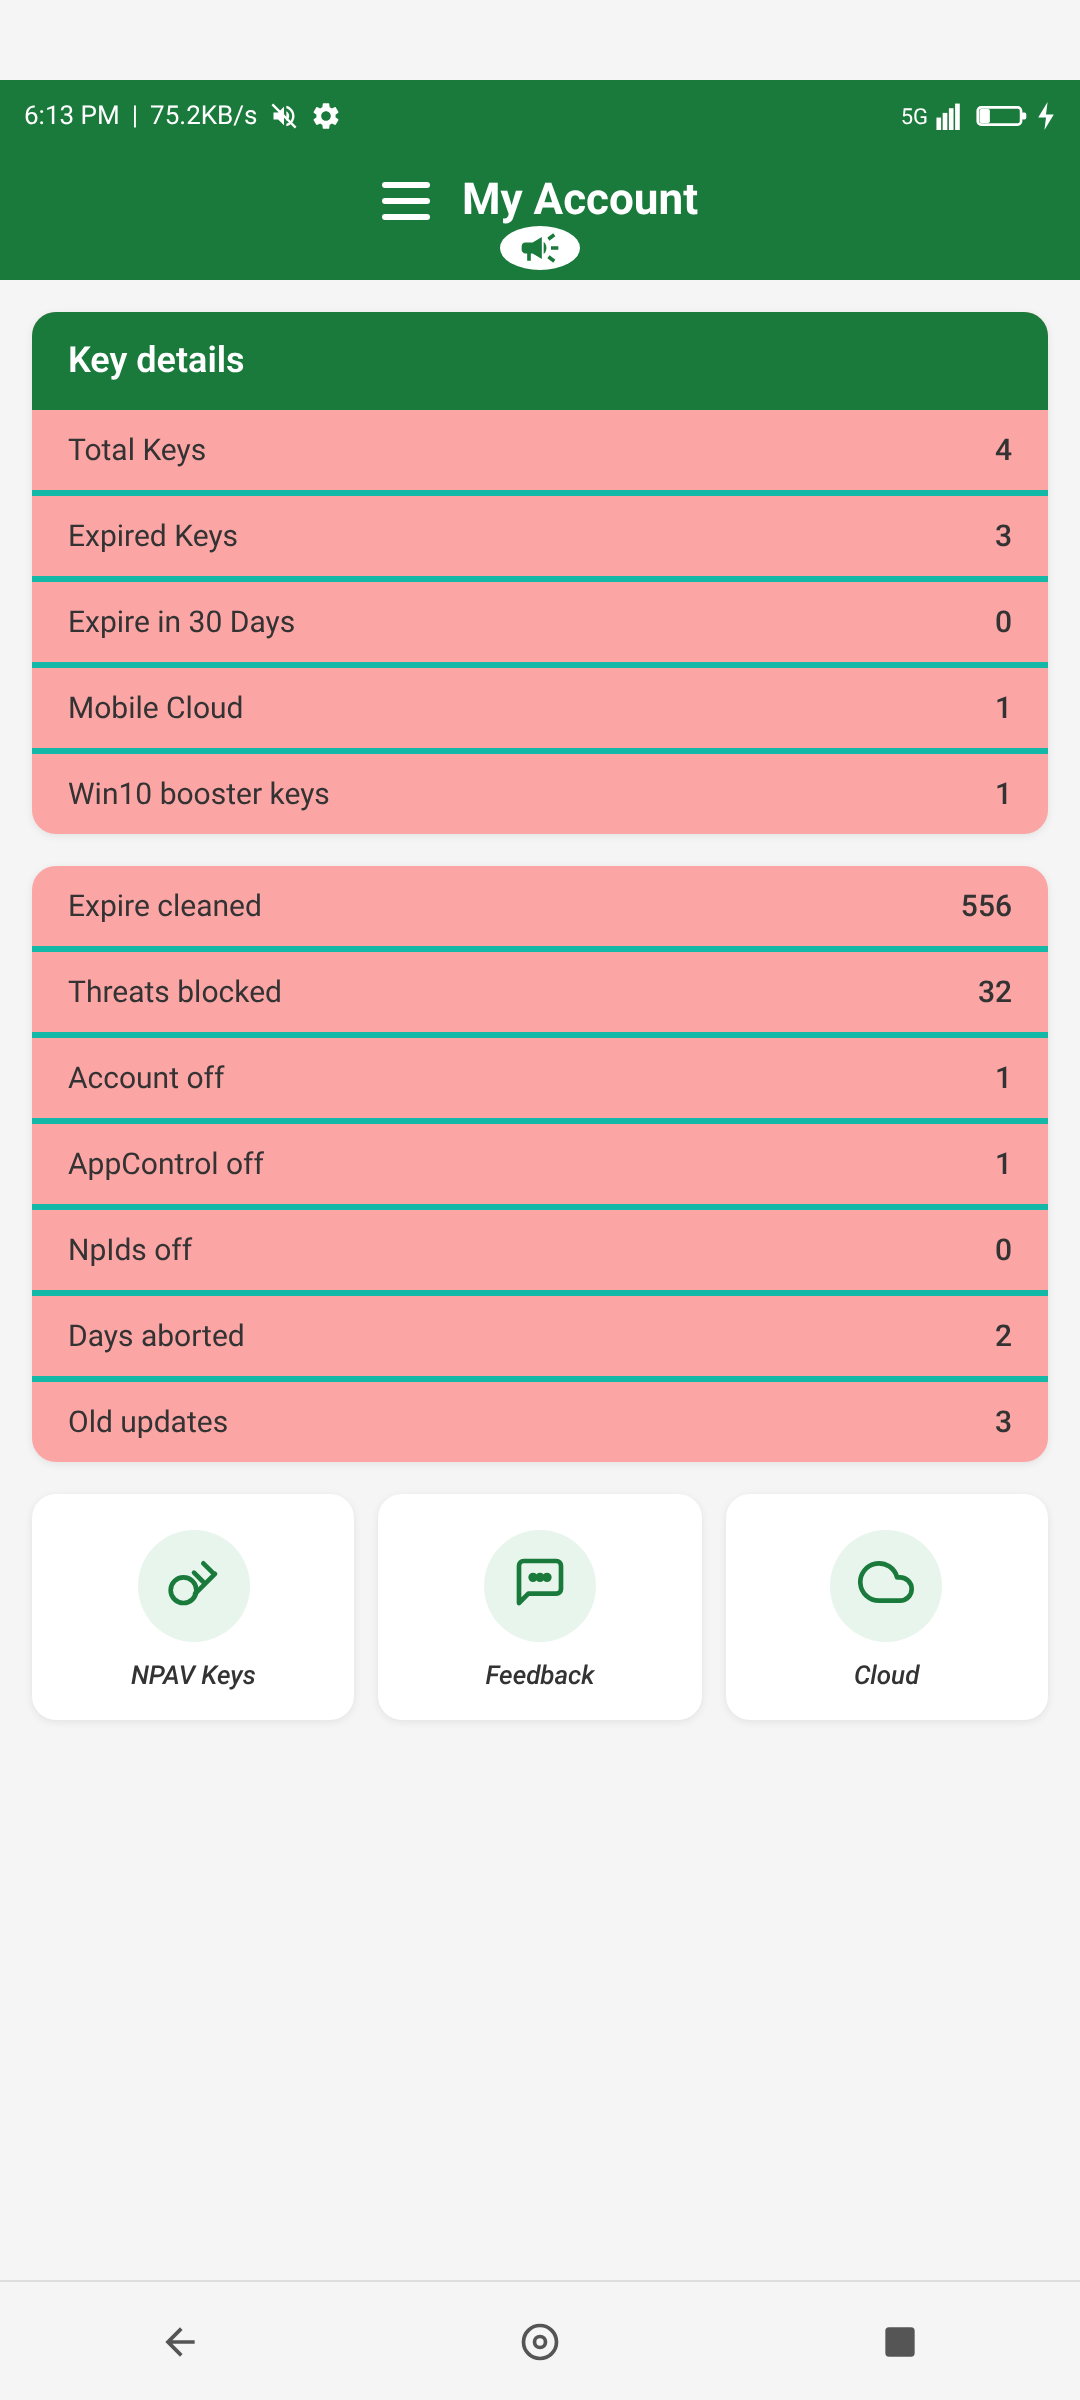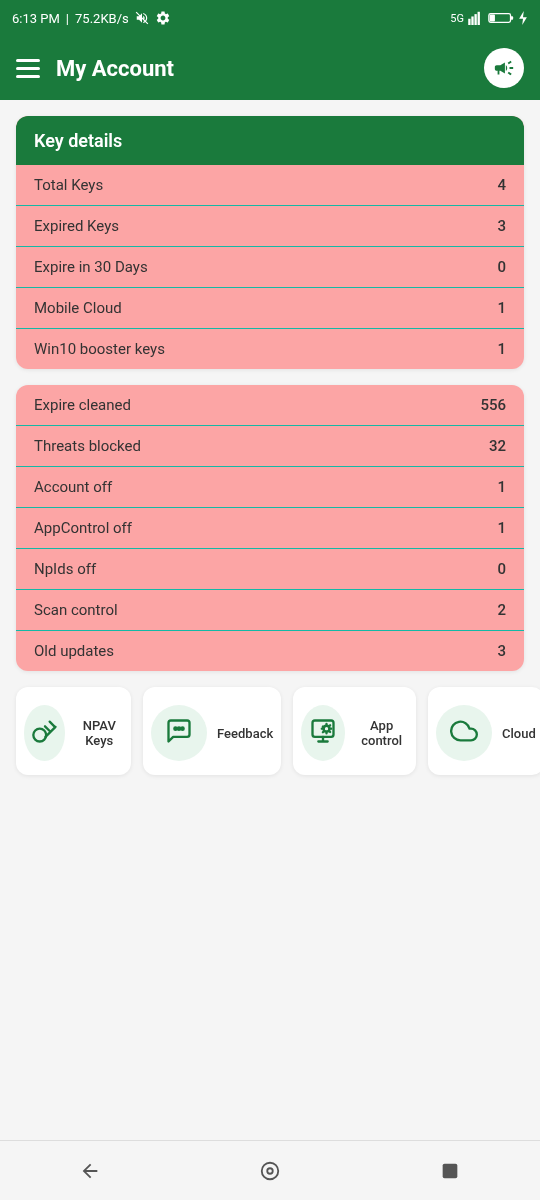--- a/index.html
+++ b/index.html
@@ -15,33 +15,35 @@
     
     .status-bar {
       background: #1a7a3c;
       color: white;
       font-size: 13px;
       padding: 6px 12px;
       display: flex;
       justify-content: space-between;
       align-items: center;
       height: 36px;
+      margin-top: 40px;
     }
     .status-left { display: flex; align-items: center; gap: 6px; }
     .status-right { display: flex; align-items: center; gap: 4px; }
 
     
     .header {
       background: #1a7a3c;
       color: white;
       display: flex;
       align-items: center;
       justify-content: space-between;
       padding: 12px 16px;
       height: 64px;
+      flex-direction: column;
     }
     .header-left { display: flex; align-items: center; gap: 16px; }
     .hamburger { display: flex; flex-direction: column; gap: 5px; cursor: pointer; }
     .hamburger span { width: 24px; height: 3px; background: white; border-radius: 2px; display: block; }
     .header-title { font-size: 22px; font-weight: bold; color: white; }
     .header-icon-btn {
       width: 40px; height: 40px; border-radius: 50%;
       background: white;
       display: flex; align-items: center; justify-content: center;
       cursor: pointer;
@@ -70,46 +72,47 @@
       font-weight: 600;
       padding: 14px 18px;
       border-radius: 10px 10px 0 0;
     }
     .card-body { padding: 0; }
     .card-row {
       display: flex;
       justify-content: space-between;
       align-items: center;
       padding: 11px 18px;
-      border-bottom: 1px solid #14b8a6;
+      border-bottom: 3px solid #14b8a6;
       font-size: 15px;
       color: #333;
     }
     .card-row:last-child { border-bottom: none; }
     .card-row-value { font-size: 15px; color: #333; font-weight: 500; }
 
     
     .action-row {
       display: flex;
       gap: 12px;
       justify-content: space-between;
       padding: 0;
     }
     .action-btn {
       flex: 1;
       background: white;
       border-radius: 12px;
       box-shadow: 0 1px 4px rgba(0,0,0,0.08);
       display: flex;
-      flex-direction: row;
+      flex-direction: column;
       align-items: center;
       justify-content: center;
       padding: 18px 8px 14px;
       cursor: pointer;
       gap: 10px;
+      font-style: italic;
     }
     .action-icon-circle {
       width: 56px; height: 56px;
       border-radius: 50%;
       background: #e8f5ed;
       display: flex; align-items: center; justify-content: center;
     }
     .action-icon-circle svg { width: 28px; height: 28px; }
     .action-label { font-size: 13px; color: #333; font-weight: 500; text-align: center; }
 
@@ -230,21 +233,21 @@
         </div>
         <div class="card-row">
           <span>AppControl off</span>
           <span class="card-row-value">1</span>
         </div>
         <div class="card-row">
           <span>NpIds off</span>
           <span class="card-row-value">0</span>
         </div>
         <div class="card-row">
-          <span>Scan control</span>
+          <span>Days aborted</span>
           <span class="card-row-value">2</span>
         </div>
         <div class="card-row">
           <span>Old updates</span>
           <span class="card-row-value">3</span>
         </div>
       </div>
   </div>
 
   <div class="action-row" id="action-row">
@@ -264,31 +267,20 @@
     <circle cx="9" cy="10" r="1" fill="#1a7a3c"></circle>
     <circle cx="12" cy="10" r="1" fill="#1a7a3c"></circle>
     <circle cx="15" cy="10" r="1" fill="#1a7a3c"></circle>
   </svg></span>
     </div>
     <span class="action-label">Feedback</span>
   </div>
       <div class="action-btn">
     <div class="action-icon-circle">
       <span><svg viewBox="0 0 24 24" fill="none" stroke="#1a7a3c" stroke-width="2" stroke-linecap="round" stroke-linejoin="round">
-    <rect x="3" y="3" width="18" height="14" rx="2"></rect>
-    <path d="M8 21h8M12 17v4"></path>
-    <circle cx="15" cy="10" r="2.5"></circle>
-    <path d="M15 7.5V6M15 12.5V14M17.5 10h1.5M11 10h1.5M17.1 8.1l1-1M11.9 13.1l1-1M17.1 11.9l1 1M11.9 8.1l1 1"></path>
-  </svg></span>
-    </div>
-    <span class="action-label">App control</span>
-  </div>
-      <div class="action-btn">
-    <div class="action-icon-circle">
-      <span><svg viewBox="0 0 24 24" fill="none" stroke="#1a7a3c" stroke-width="2" stroke-linecap="round" stroke-linejoin="round">
     <path d="M18 10h-1.26A8 8 0 1 0 9 20h9a5 5 0 0 0 0-10z"></path>
   </svg></span>
     </div>
     <span class="action-label">Cloud</span>
   </div>
     </div>
 
 </div>
 
 <div class="bottom-nav">

